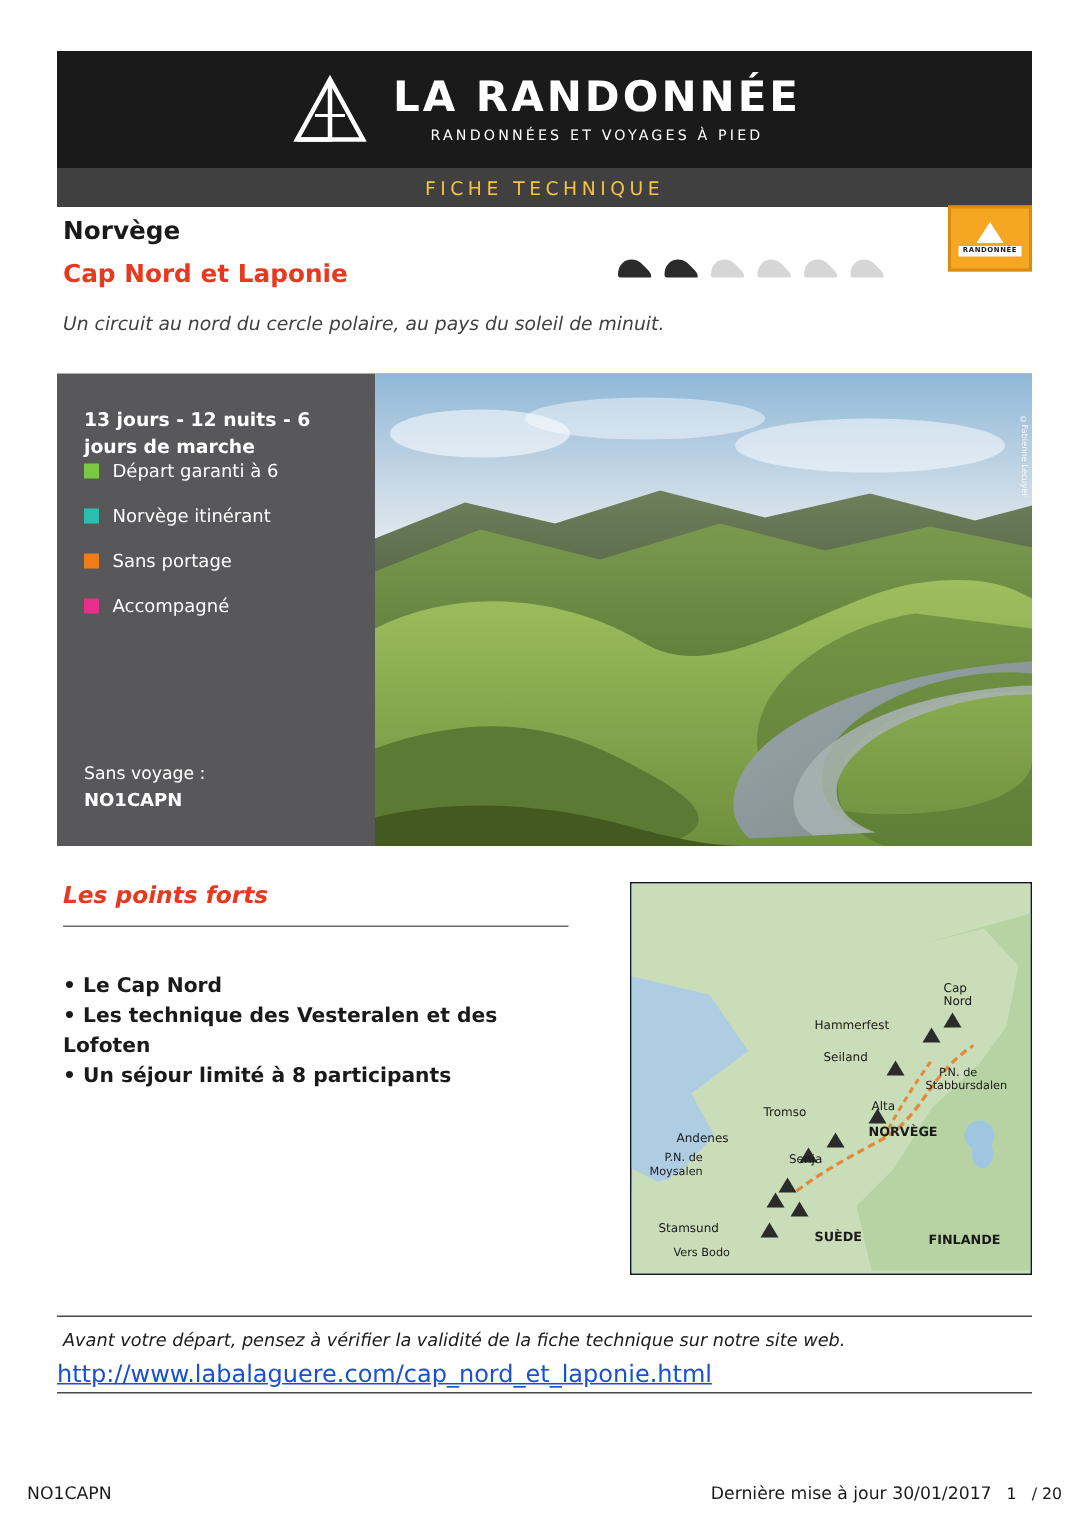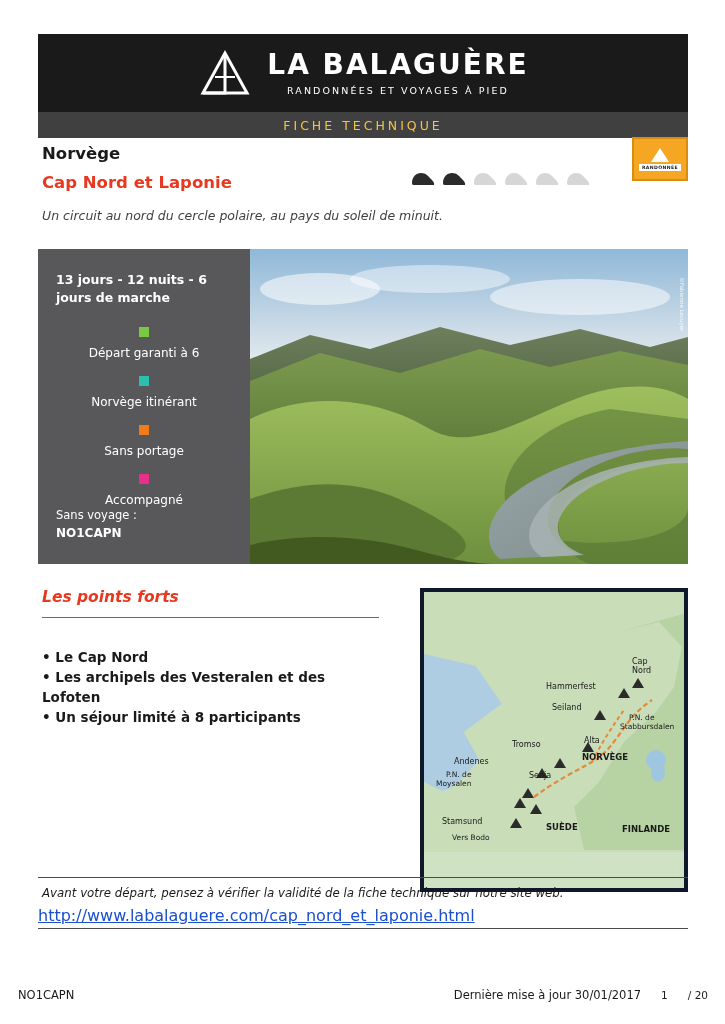--- a/index.html
+++ b/index.html
@@ -157,30 +157,28 @@
     width: 212px;
     height: 315px;
     background: #58585a;
     color: #ffffff;
     padding: 22px 18px;
   }
   .info-duration {
     font-size: 12.5px;
     font-weight: bold;
     line-height: 1.45;
-    margin-bottom: 20px;
   }
   .info-list { list-style: none; margin: 0; padding: 0; }
   .info-list li {
     display: flex;
     align-items: center;
     gap: 9px;
     font-size: 12px;
     margin-bottom: 16px;
-    flex-direction: column;
   }
   .sq { width: 10px; height: 10px; display: inline-block; flex: 0 0 auto; }
   .code-block {
     position: absolute;
     left: 18px;
     bottom: 22px;
     font-size: 11.5px;
     line-height: 1.5;
   }
   .code-block .code-val { font-weight: bold; font-size: 12px; }
@@ -233,22 +231,22 @@
     color: #1a1a1a;
     line-height: 1.48;
   }
 
   
   .map {
     position: absolute;
     left: 420px;
     top: 588px;
     width: 268px;
-    height: 304px;
-    border: 4px solid #0f172a;
+    height: 262px;
+    border: 1px solid #0f172a;
     background: #cfe3c4;
     overflow: hidden;
   }
 
   
   .note-rule-top {
     position: absolute; left: 38px; top: 877px; width: 650px; height: 1px; background: #4a4a4a;
   }
   .note {
     position: absolute;
@@ -278,39 +276,39 @@
     position: absolute;
     left: 18px;
     top: 988px;
     width: 690px;
     display: flex;
     justify-content: space-between;
     align-items: baseline;
     font-size: 11.5px;
     color: #1a1a1a;
   }
-  .footer-right { display: flex; gap: 20px; align-items: baseline; }
+  .footer-right { display: flex; gap: 10px; align-items: baseline; }
   .footer-page { font-size: 10.5px; }
 </style>
 </head>
 <body>
 
 <div class="page">
 
   <div class="header-band">
     <div class="logo-wrap">
       <div class="logo-mark">
         <svg width="56" height="52" viewBox="0 0 56 52">
           <path d="M6 46 L28 6 L50 46 Z" fill="none" stroke="#ffffff" stroke-width="3"></path>
           <path d="M6 46 L28 46 L28 6" fill="none" stroke="#ffffff" stroke-width="3"></path>
           <path d="M18 30 L38 30" stroke="#ffffff" stroke-width="2"></path>
         </svg>
       </div>
       <div class="logo-text">
-        <div class="logo-title">LA BALAGUÈRE</div>
+        <div class="logo-title">LA RANDONNÉE</div>
         <div class="logo-sub">RANDONNÉES ET VOYAGES À PIED</div>
       </div>
     </div>
   </div>
 
   <div class="fiche-strip">
     <span>FICHE TECHNIQUE</span>
   </div>
 
   <div class="title-block">
@@ -424,21 +422,21 @@
       <path d="M438 214 C390 214 340 232 318 256 C300 276 306 296 334 306 L292 308 C272 296 276 272 298 252 C330 224 384 210 438 208 Z" fill="#a8b3b4" opacity=".85"></path>
       <path d="M0 296 C60 282 120 288 170 302 C210 313 230 315 250 315 L0 315 Z" fill="#42591f"></path>
     </svg>
     <div class="photo-credit">©Fabienne Lecuyer</div>
   </div>
 
   <div class="points-title">Les points forts</div>
   <div class="points-rule"></div>
   <div class="points-list">
     <div>• Le Cap Nord</div>
-    <div>• Les archipels des Vesteralen et des Lofoten</div>
+    <div>• Les technique des Vesteralen et des Lofoten</div>
     <div>• Un séjour limité à 8 participants</div>
   </div>
 
   <div class="map">
     <svg width="266" height="260" viewBox="0 0 266 260">
       <rect x="0" y="0" width="266" height="260" fill="#c9ddb9"></rect>
       <path d="M0 0 L266 0 L266 40 L180 55 L120 40 L60 70 L0 60 Z" fill="#bcd6e8"></path>
       <path d="M0 60 L50 72 L80 110 L40 140 L60 175 L20 200 L0 190 Z" fill="#aecde3"></path>
       <path d="M120 120 L90 150 L110 185 L70 210 L100 250 L60 258 L0 258 L0 205 L30 195 L55 168 L40 140 L78 112 L52 74 L0 62 L0 0 L266 0 L266 258 L150 258 L140 220 L170 190 L200 150 L230 120 L250 80 L210 60 L170 80 L140 100 Z" fill="#c9ddb9"></path>
       <path d="M195 40 L235 30 L258 55 L250 95 L232 120 L200 150 L175 190 L150 215 L160 258 L266 258 L266 20 Z" fill="#b7d3a4"></path>

